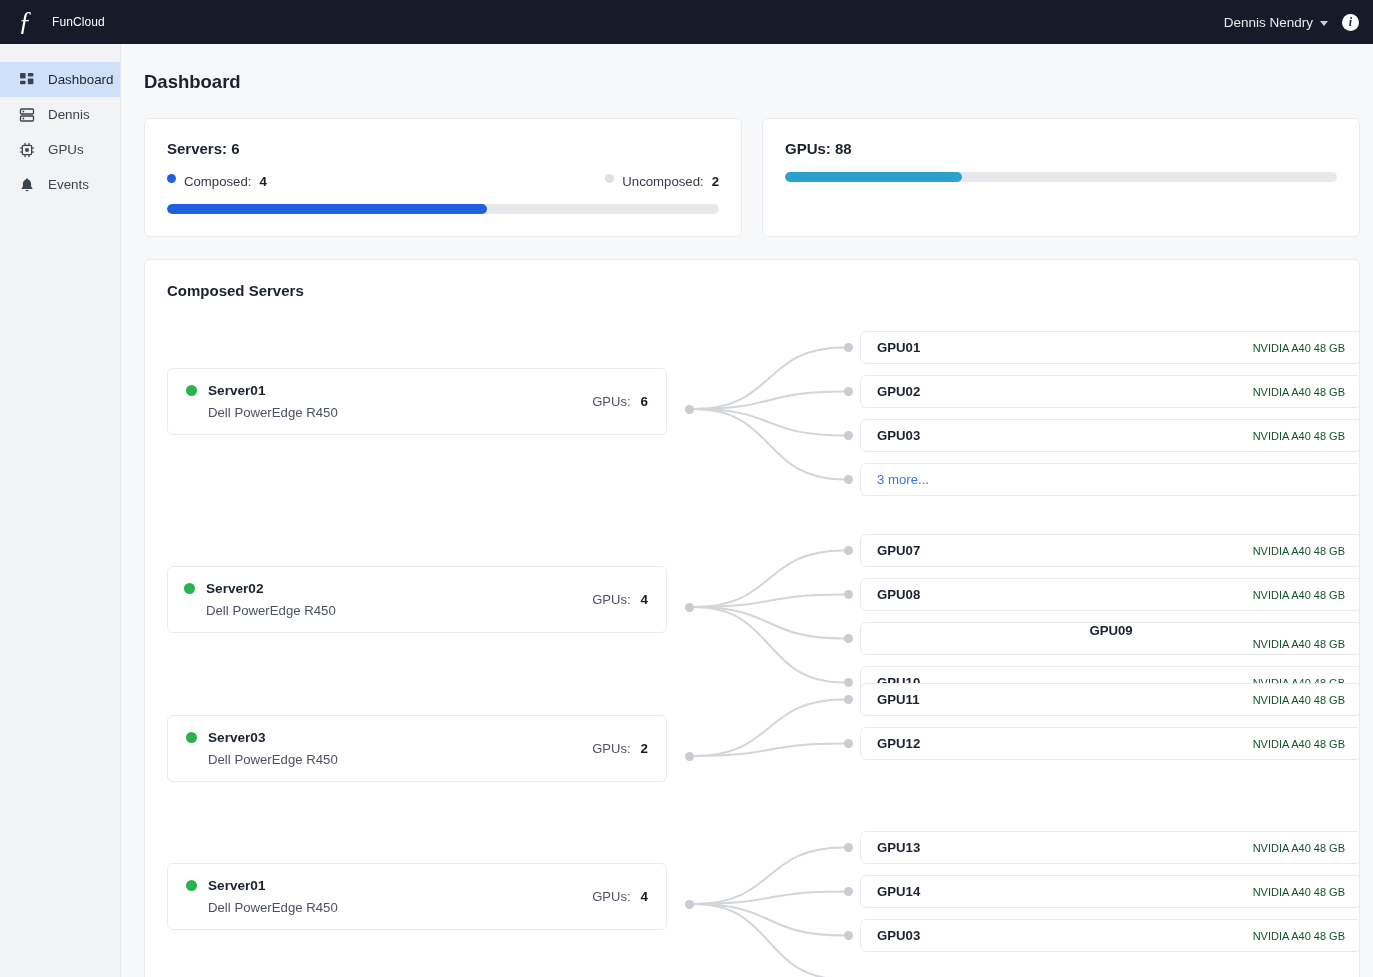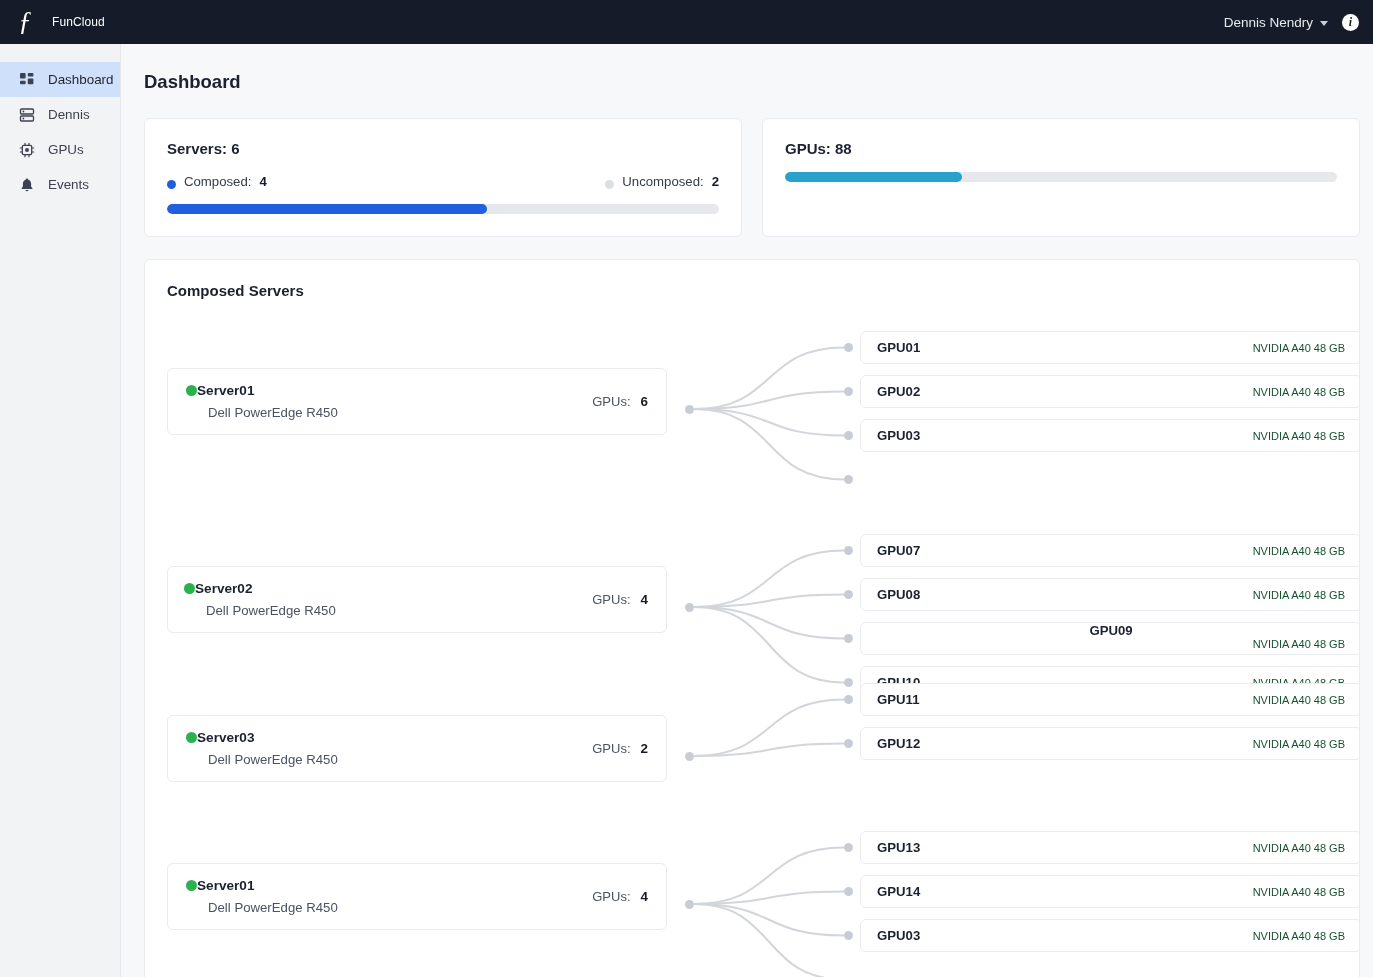--- a/index.html
+++ b/index.html
@@ -98,21 +98,21 @@
     background: #ffffff;
     border: 1px solid #e9ebef;
     border-radius: 6px;
     padding: 21px 22px 22px 22px;
   }
   .stat-title { font-size: 15px; font-weight: bold; color: #1b2130; }
   .stat-legend {
     display: flex; align-items: center; justify-content: space-between;
     margin-top: 17px; font-size: 13.2px; color: #353b49;
   }
-  .legend-entry { display: flex; align-items: flex-end; gap: 8px; }
+  .legend-entry { display: flex; align-items: flex-start; gap: 8px; }
   .legend-dot { width: 9px; height: 9px; border-radius: 50%; flex: 0 0 9px; }
   .legend-entry b { font-weight: bold; color: #161b28; }
   .progress-track {
     margin-top: 15px; height: 10px; border-radius: 5px;
     background: #e6e8ec; overflow: hidden;
   }
   .progress-fill { height: 100%; border-radius: 5px; }
 
   
   .panel {
@@ -132,21 +132,21 @@
 
   .server-node {
     position: absolute; left: 0; width: 500px;
     border: 1px solid #e9ebef; border-radius: 6px;
     background: #ffffff;
     padding: 14px 18px;
     display: flex; align-items: center;
     cursor: pointer;
   }
   .server-info { flex: 1 1 auto; }
-  .server-name-row { display: flex; align-items: center; }
+  .server-name-row { display: flex; align-items: center; gap: 11px; }
   .status-dot { width: 11px; height: 11px; border-radius: 50%; background: #2bb24c; flex: 0 0 11px; }
   .server-name { font-size: 13.6px; font-weight: bold; color: #1b2130; }
   .server-model { font-size: 13.2px; color: #4b5262; margin: 7px 0 0 22px; }
   .server-gpus {
     display: flex; align-items: baseline; gap: 10px;
     font-size: 13px; color: #4b5262;
   }
   .server-gpus b { font-size: 13.4px; color: #161b28; }
 
   .gpu-node {
@@ -296,20 +296,24 @@
         <div class="gpu-node" style="top: 64px; left: 693px;">
           <span class="gpu-name">GPU02</span>
           <span class="gpu-spec">NVIDIA A40 48 GB</span>
         </div>
         <div class="port" style="left: 677px; top: 76px;"></div>
         <div class="gpu-node" style="top: 108px; left: 693px;">
           <span class="gpu-name">GPU03</span>
           <span class="gpu-spec">NVIDIA A40 48 GB</span>
         </div>
         <div class="port" style="left: 677px; top: 120px;"></div>
+        <div class="gpu-node" style="top: 152px; left: 693px;">
+          <span class="gpu-name link">3 more...</span>
+          <span class="gpu-spec"></span>
+        </div>
         <div class="port" style="left: 677px; top: 164px;"></div>
         <div class="server-node" style="top: 255px; padding-left: 16px;">
           <div class="server-info">
             <div class="server-name-row">
               <span class="status-dot"></span>
               <span class="server-name">Server02</span>
             </div>
             <div class="server-model">Dell PowerEdge R450</div>
           </div>
           <div class="server-gpus">

